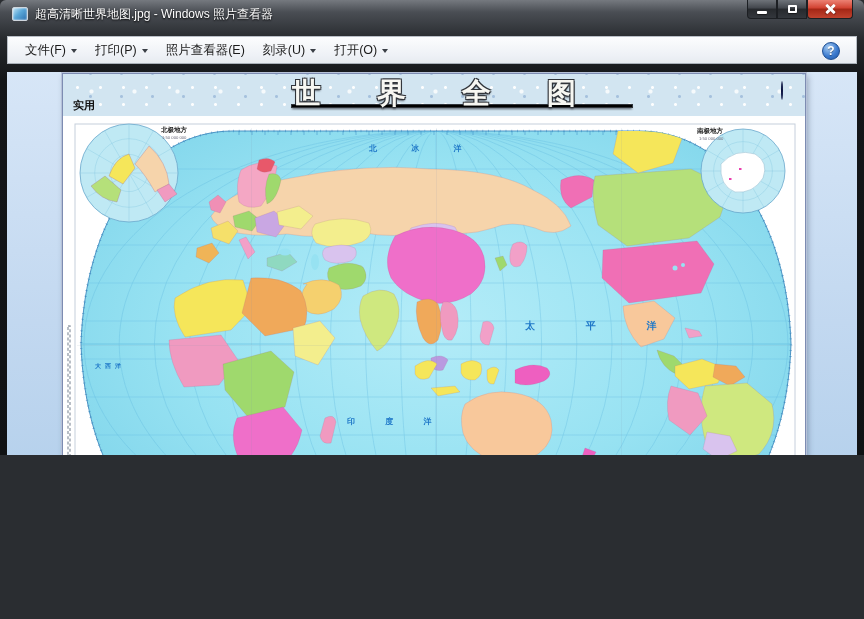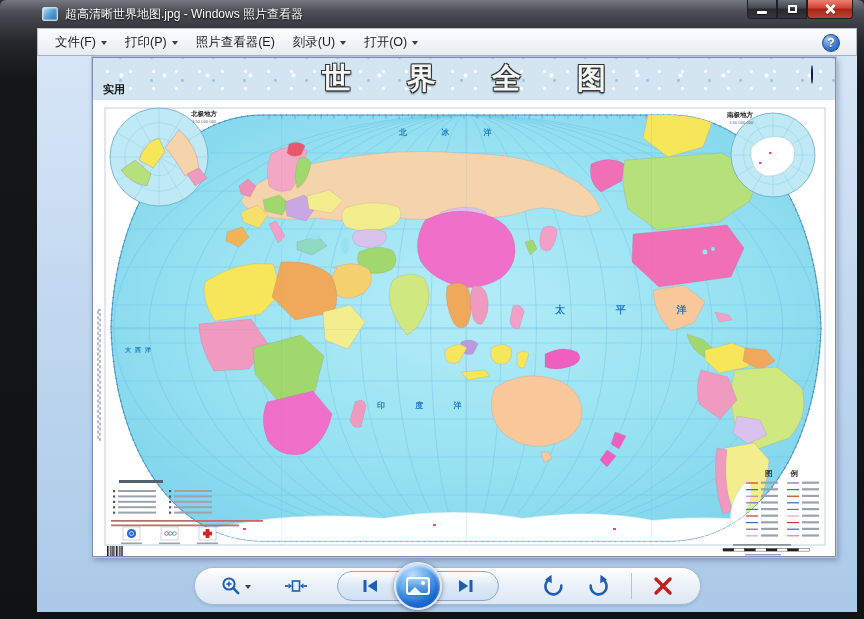--- a/index.html
+++ b/index.html
@@ -1,55 +1,55 @@
 <!DOCTYPE html>
 <html><head>
 <meta charset="utf-8">
 <style>
   html,body{margin:0;padding:0;background:#2a2d31;font-family:"Liberation Sans",sans-serif;}
   *{box-sizing:border-box;}
-  .window{position:relative;width:864px;height:619px;border-radius:6px 6px 0 0;overflow:hidden;
-    background:linear-gradient(#75797f,#4a4e54 12px,#26292d 40px,#141619 80px,#101214 100%);padding-left:30px;}
+  .window{position:relative;width:864px;height:455px;border-radius:6px 6px 0 0;overflow:hidden;
+    background:linear-gradient(#75797f,#4a4e54 12px,#26292d 40px,#141619 80px,#101214 100%);}
   
   .titlebar{position:relative;height:28px;display:flex;align-items:center;padding:0 12px;color:#fff;}
   .win-icon{width:16px;height:14px;border-radius:2px;border:1px solid #cfd6dd;
     background:linear-gradient(135deg,#bfe3f5 0%,#5aa7d8 45%,#2c6fae 100%);margin-right:7px;flex:0 0 auto;
     box-shadow:inset 0 0 2px #fff;}
   .win-title{font-size:12px;text-shadow:0 1px 2px #000;white-space:nowrap;}
   .win-controls{position:absolute;top:0;right:11px;display:flex;}
   .wc{height:19px;border:1px solid #1c1f23;border-top:none;display:flex;align-items:center;justify-content:center;cursor:pointer;}
   .wc-min,.wc-max{width:30px;background:linear-gradient(#6e7379,#42464c 45%,#26292d 50%,#33373c);}
   .wc-min{border-radius:0 0 0 4px;}
   .wc-close{width:46px;border-radius:0 0 4px 4px;background:linear-gradient(#ec8173,#d14130 45%,#a42615 50%,#c0422e);}
   .glyph-min{width:10px;height:3px;background:#fff;border-radius:1px;margin-top:6px;box-shadow:0 1px 1px #0008;}
   .glyph-max{width:9px;height:8px;border:2px solid #fff;border-radius:1px;box-shadow:0 1px 1px #0008;}
   .glyph-close{position:relative;width:12px;height:12px;}
   .glyph-close::before,.glyph-close::after{content:"";position:absolute;left:5px;top:0;width:3px;height:12px;background:#fff;border-radius:1px;box-shadow:0 1px 1px #0006;}
   .glyph-close::before{transform:rotate(45deg);}
   .glyph-close::after{transform:rotate(-45deg);}
   
-  .menubar{position:relative;height:28px;margin:0 7px;background:linear-gradient(#fcfdfe,#eef1f6 70%,#e7ebf1);
+  .menubar{position:relative;height:28px;margin:8px 7px;background:linear-gradient(#fcfdfe,#eef1f6 70%,#e7ebf1);
     border:1px solid #b9bfc7;border-bottom-color:#a9b0b9;display:flex;align-items:center;padding:0 8px;}
   .menu-item{display:flex;align-items:center;gap:5px;padding:3px 9px;font-size:12.5px;color:#1b1b1b;cursor:pointer;border-radius:2px;}
   .caret{width:0;height:0;border-left:3.5px solid transparent;border-right:3.5px solid transparent;border-top:4.5px solid #3a3f46;margin-top:2px;}
   .help-btn{position:absolute;right:16px;top:5px;width:18px;height:18px;border-radius:50%;cursor:pointer;
     background:radial-gradient(circle at 35% 28%,#a8cdf2,#3d7cd0 55%,#1c54a4);border:1px solid #1c4d92;
     color:#fff;font-size:12px;font-weight:bold;display:flex;align-items:center;justify-content:center;}
   .help-btn::after{content:"?";text-shadow:0 1px 1px #0006;}
   
   .content{position:relative;height:556px;margin:0 7px;overflow:hidden;
     background:linear-gradient(#d7e6f7,#c2d8f0 45%,#b2cfeb 80%,#abc9e8);}
   .photo-page{position:absolute;left:55px;top:1px;width:744px;height:500px;background:#fff;
     border:1px solid #7d8cb2;box-shadow:0 0 0 1px #b7c2d8,2px 3px 6px rgba(30,40,70,.35);}
   .page-header{position:relative;height:42px;background-color:#d2e5f1;overflow:hidden;
     background-image:radial-gradient(circle,rgba(255,255,255,.95) 1px,transparent 2px),
       radial-gradient(circle,rgba(130,165,205,.55) 1px,transparent 2px),
       radial-gradient(circle,rgba(255,255,255,.8) 1.5px,transparent 2.6px);
     background-size:23px 17px,31px 23px,43px 31px;background-position:3px 5px,12px 11px,7px 2px;
-    display:flex;align-items:center;justify-content:center;}
+    display:flex;align-items:flex-start;justify-content:center;text-decoration:underline;}
   .map-title{font-size:29px;font-weight:bold;letter-spacing:56px;margin-right:-56px;color:#f7f7f2;
     text-shadow:-1px -1px 0 #30343a,1px -1px 0 #30343a,-1px 1px 0 #30343a,1px 1px 0 #30343a,0 2px 2px #4b515a;}
   .practical-badge{position:absolute;left:10px;bottom:3px;font-size:11px;font-weight:bold;color:#101010;}
   .publisher-logo{position:absolute;right:10px;top:8px;width:14px;height:22px;}
   .publisher-logo .orb{width:13px;height:13px;border-radius:50%;background:radial-gradient(circle at 60% 35%,#e8ecf8 18%,#22348c 40%,#101c5e);border:1px solid #0c1442;}
   .publisher-logo .mark{width:13px;height:5px;margin-top:2px;background:#cf1d1d;border-radius:1px;}
   .map-svg{display:block;}
   
   .bottombar{position:absolute;left:0;right:0;bottom:7px;display:flex;justify-content:center;}
   .pill{display:flex;align-items:center;height:38px;padding:0 20px;border-radius:20px;

